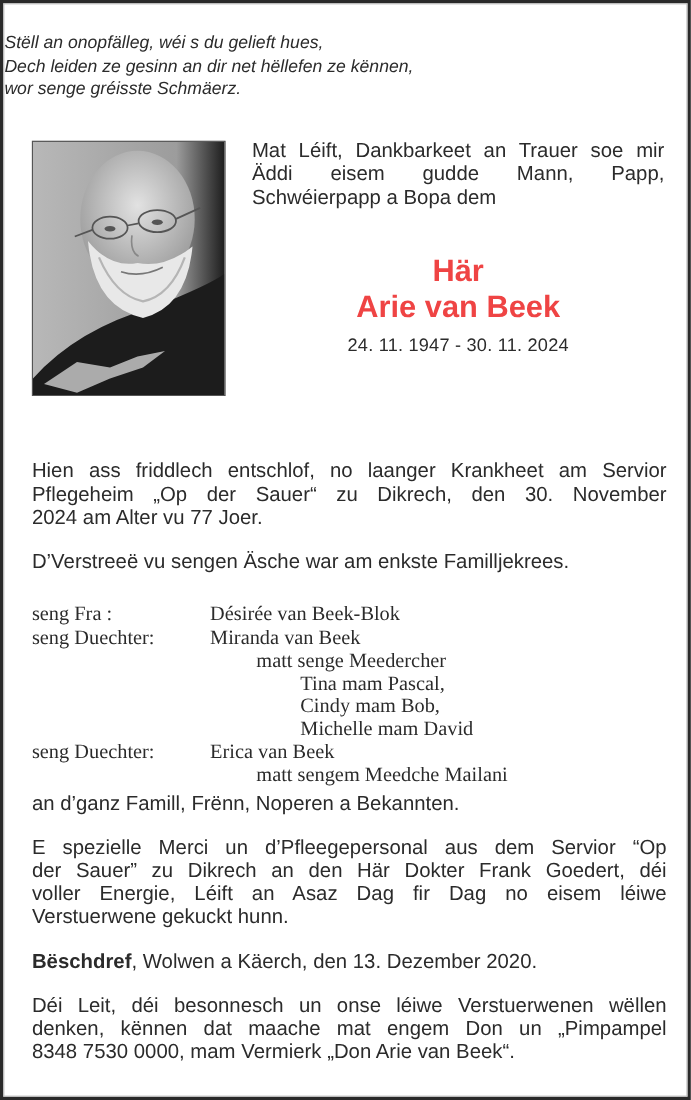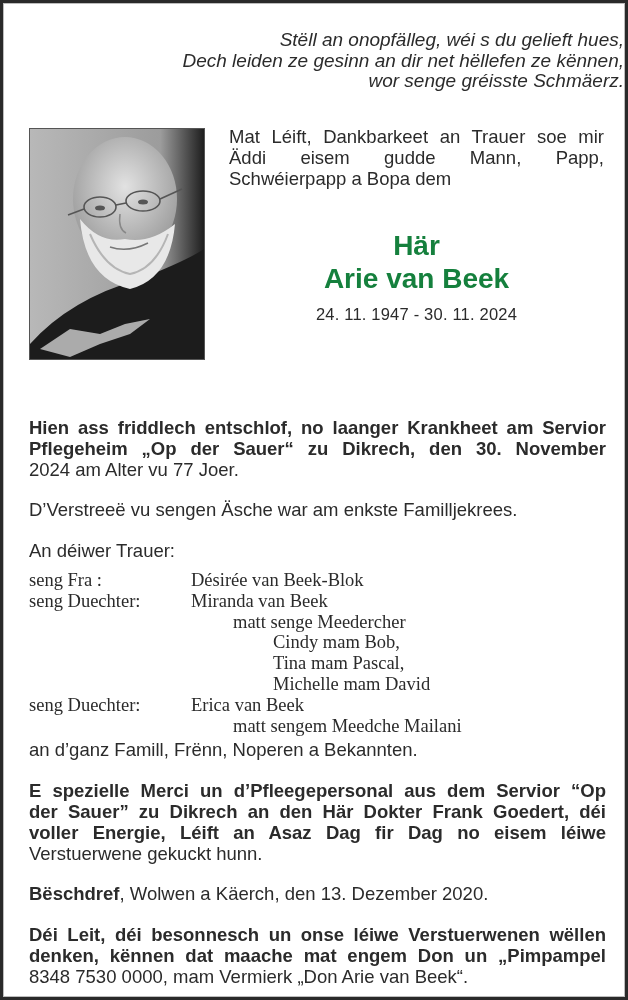--- a/index.html
+++ b/index.html
@@ -13,23 +13,23 @@
   }
   .frame {
     position: absolute;
     left: 3px; top: 3px; right: 3px; bottom: 3px;
     background: #ffffff;
     border: 1px solid #bdbdbd;
   }
   .poem {
     position: absolute;
     left: 0; right: 0; top: 26px;
-    text-align: right;
+    text-align: left;
     font-style: italic;
-    font-size: 19px;
+    font-size: 16px;
     line-height: 20.5px;
     color: #2b2b2b;
   }
   .poem div { white-space: nowrap; }
 
   .photo {
     position: absolute;
     left: 25px; top: 124px;
     width: 174px; height: 230px;
     border: 1px solid #555;
@@ -50,36 +50,36 @@
 
   .title-block {
     position: absolute;
     left: 225px; width: 375px; top: 225px;
     text-align: center;
   }
   .honorific, .fullname {
     font-weight: bold;
     font-size: 28px;
     line-height: 33px;
-    color: #15803d;
+    color: #ef4444;
   }
   .dates {
     font-size: 16.5px;
     margin-top: 10px;
     letter-spacing: 0.2px;
   }
 
   .body {
     position: absolute;
     left: 25px; width: 577px; top: 414px;
     font-size: 18.5px;
     line-height: 20.8px;
   }
   .para { margin: 0; }
-  .jl { display: block; text-align: justify; text-align-last: justify; font-weight: bold; }
+  .jl { display: block; text-align: justify; text-align-last: justify; }
   .gap { height: 20px; }
   .gap-sm { height: 8px; }
 
   .fam-row { position: relative; height: 20.8px; white-space: nowrap; font-family: Liberation Serif, serif; }
   .fam-label { position: absolute; left: 0; }
   .fam-name { position: absolute; left: 162px; text-align: right; }
   .fam-sub { position: absolute; left: 204px; }
   .fam-sub2 { position: absolute; left: 244px; }
 
   .bold { font-weight: bold; }
@@ -147,39 +147,38 @@
   <div class="body">
     <div class="para">
       <span class="jl">Hien ass friddlech entschlof, no laanger Krankheet am Servior</span>
       <span class="jl">Pflegeheim „Op der Sauer“ zu Dikrech, den 30. November</span>
       <span style="display:block">2024 am Alter vu 77 Joer.</span>
     </div>
     <div class="gap"></div>
     <div class="para">D’Verstreeë vu sengen Äsche war am enkste Familljekrees.</div>
     <div class="gap"></div>
 
-    <div>An déiwer Trauer:</div>
     <div class="gap-sm"></div>
     <div>
       <div class="fam-row">
         <span class="fam-label">seng Fra :</span>
         <span class="fam-name">Désirée van Beek-Blok</span>
       </div>
       <div class="fam-row">
         <span class="fam-label">seng Duechter:</span>
         <span class="fam-name">Miranda van Beek</span>
       </div>
       <div class="fam-row">
         <span class="fam-sub">matt senge Meedercher</span>
       </div>
       <div class="fam-row">
+        <span class="fam-sub2">Tina mam Pascal,</span>
+      </div>
+      <div class="fam-row">
         <span class="fam-sub2">Cindy mam Bob,</span>
-      </div>
-      <div class="fam-row">
-        <span class="fam-sub2">Tina mam Pascal,</span>
       </div>
       <div class="fam-row">
         <span class="fam-sub2">Michelle mam David</span>
       </div>
       <div class="fam-row">
         <span class="fam-label">seng Duechter:</span>
         <span class="fam-name">Erica van Beek</span>
       </div>
       <div class="fam-row">
         <span class="fam-sub">matt sengem Meedche Mailani</span>

